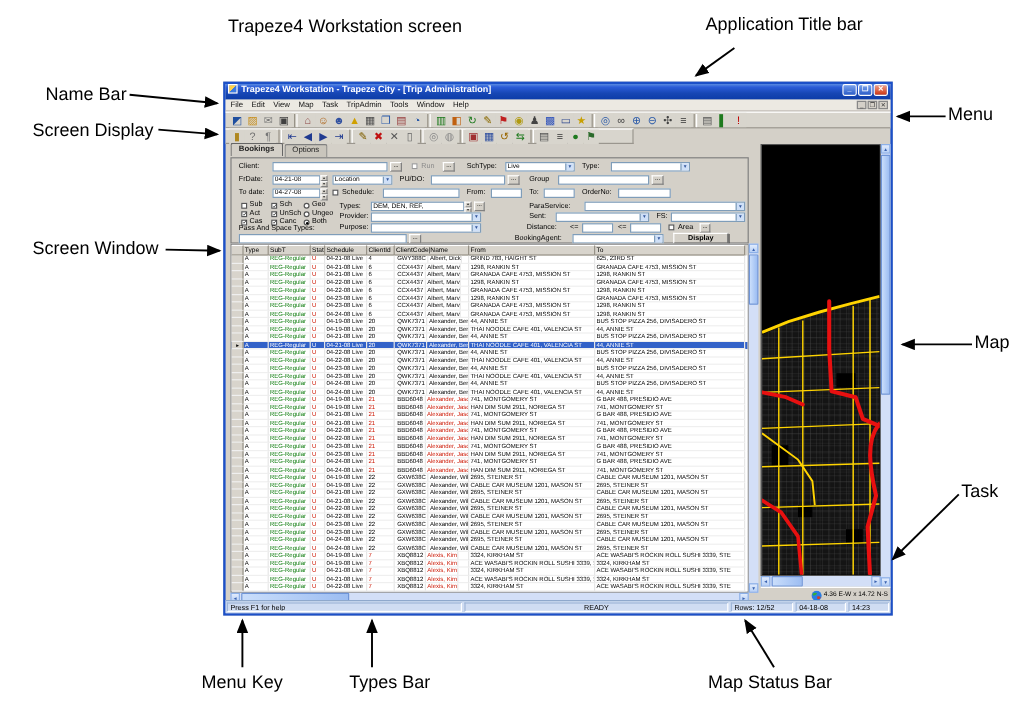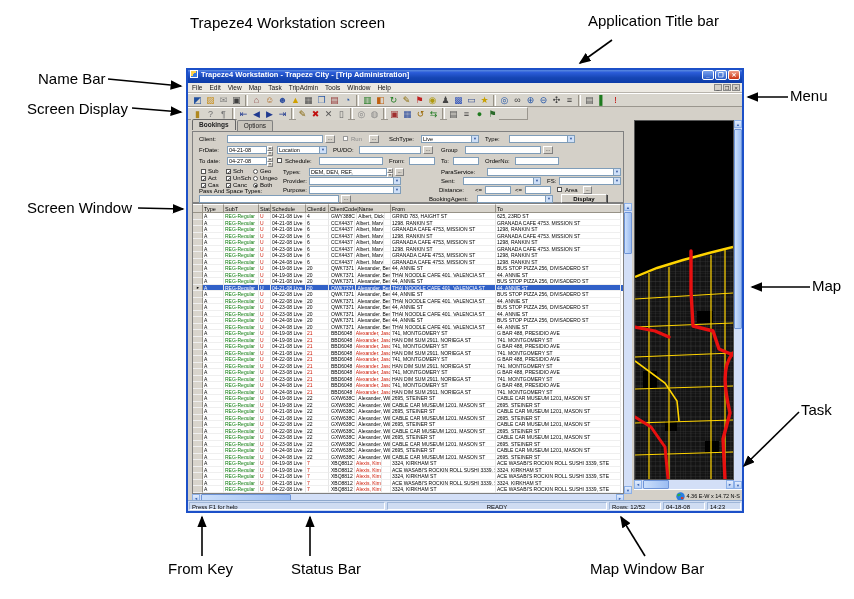--- a/index.html
+++ b/index.html
@@ -118,23 +118,23 @@
 <div class="page">
 
   <div class="cl" style="left:190px; top:14px;">Trapeze4 Workstation screen</div>
   <div class="cl" style="left:588px; top:12px;">Application Title bar</div>
   <div class="cl" style="left:38px;  top:70px;">Name Bar</div>
   <div class="cl" style="left:27px;  top:100px;">Screen Display</div>
   <div class="cl" style="left:790px; top:87px;">Menu</div>
   <div class="cl" style="left:27px;  top:199px;">Screen Window</div>
   <div class="cl" style="left:812px; top:277px;">Map</div>
   <div class="cl" style="left:801px; top:401px;">Task</div>
-  <div class="cl" style="left:168px; top:560px;">From Key</div>
-  <div class="cl" style="left:291px; top:560px;">Status Bar</div>
-  <div class="cl" style="left:590px; top:560px;">Map Window Bar</div>
+  <div class="cl" style="left:168px; top:560px;">Menu Key</div>
+  <div class="cl" style="left:291px; top:560px;">Types Bar</div>
+  <div class="cl" style="left:590px; top:560px;">Map Status Bar</div>
 
   <svg class="overlay" width="854" height="599">
     <defs>
       <marker id="ah" markerWidth="9" markerHeight="8" refX="6.5" refY="3" orient="auto">
         <path d="M0,0 L7.5,3 L0,6 Z" fill="#000"></path>
       </marker>
     </defs>
     <line x1="612" y1="40" x2="580" y2="63" stroke="#000" stroke-width="1.6" marker-end="url(#ah)"></line>
     <line x1="108" y1="79" x2="181" y2="86" stroke="#000" stroke-width="1.6" marker-end="url(#ah)"></line>
     <line x1="132" y1="108" x2="181" y2="112" stroke="#000" stroke-width="1.6" marker-end="url(#ah)"></line>

